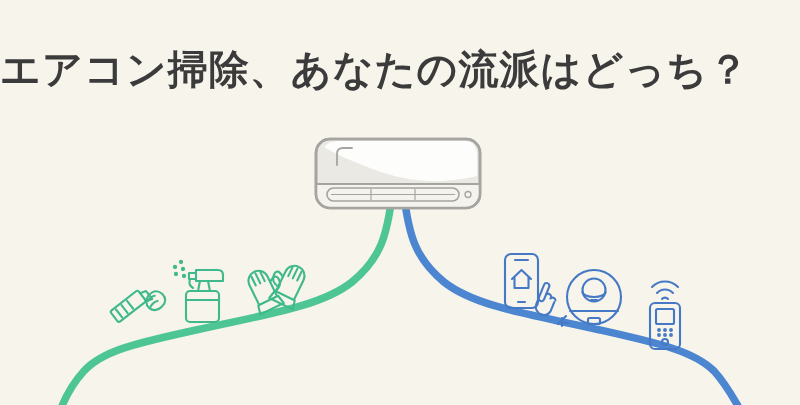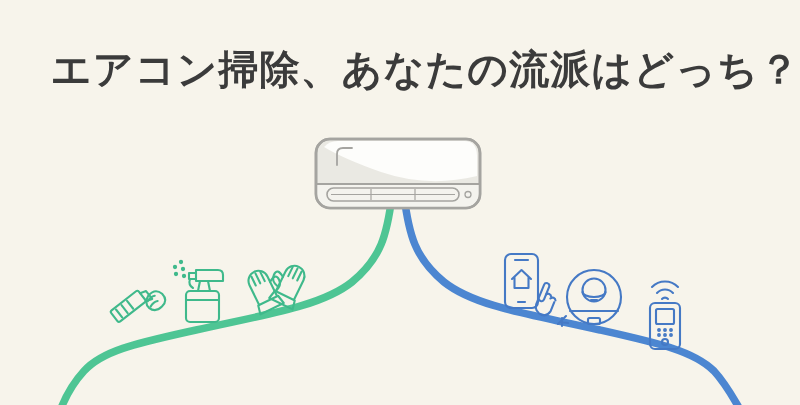--- a/index.html
+++ b/index.html
@@ -7,21 +7,21 @@
     width: 800px; height: 405px; overflow: hidden;
     font-family: "Liberation Sans", "DejaVu Sans", sans-serif;
     background: var(--background, #F7F4EB);
   }
   .canvas {
     position: relative; width: 800px; height: 405px;
     background: var(--background, #F7F4EB);
   }
   .title {
     position: absolute; top: 42px; left: 0; width: 800px;
-    text-align: right;
+    text-align: left;
     font-size: 40px; font-weight: bold; letter-spacing: 1px;
     color: var(--title-text, #3B3B3B);
     margin: 0; white-space: nowrap;
   }
   svg.illustration { position: absolute; top: 0; left: 0; }
   .line-green { stroke: var(--green-line, #4EC594); }
   .line-blue  { stroke: var(--blue-line, #4C86D1); }
   .ico-green * { stroke: var(--green-icon, #3FB98B); }
   .ico-blue  * { stroke: var(--blue-icon, #4579C5); }
   .ico-green *, .ico-blue * {

